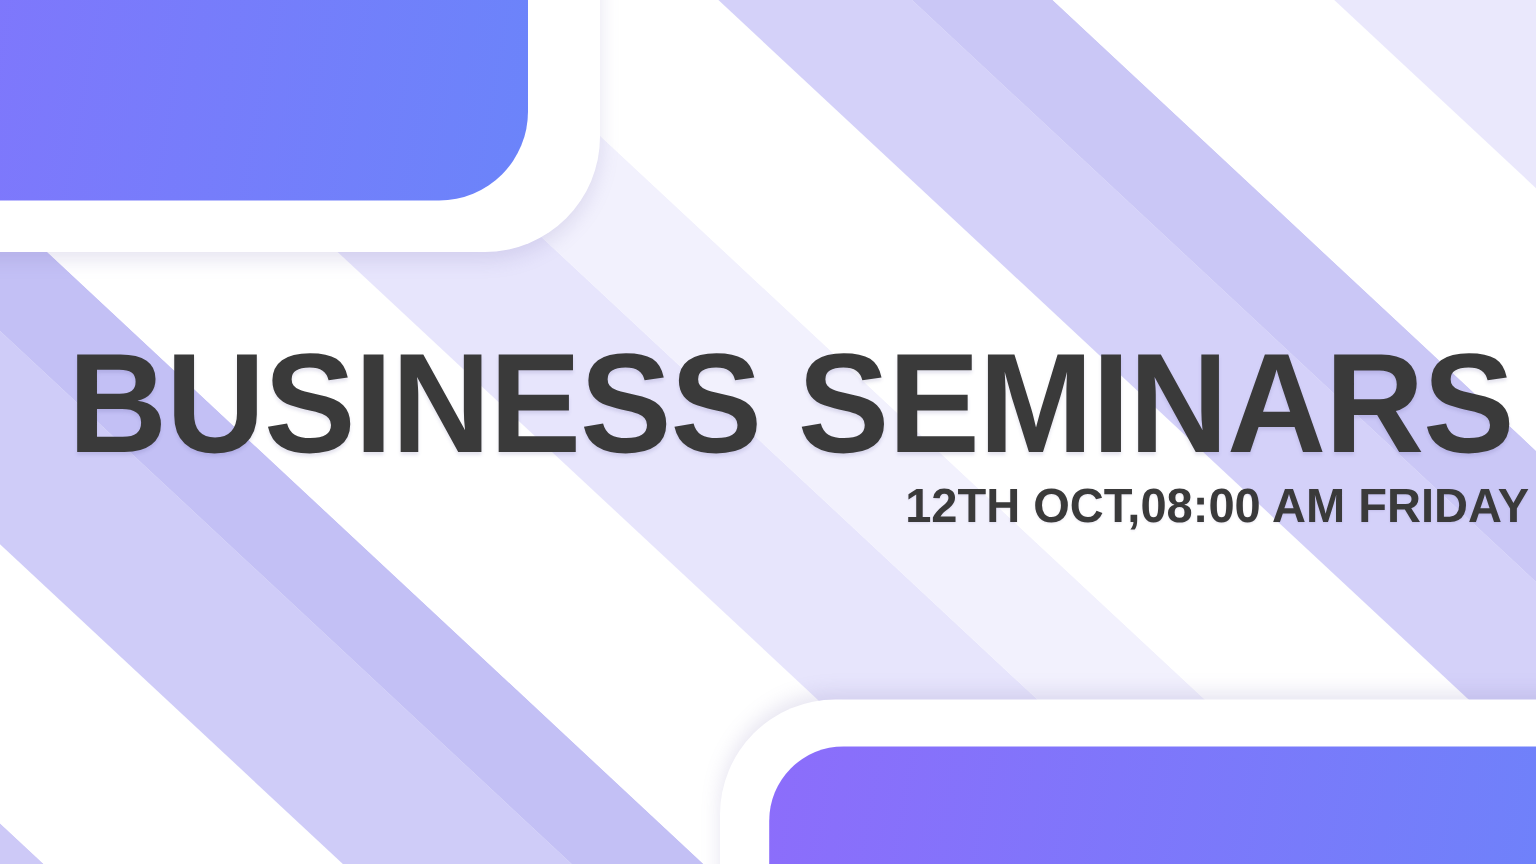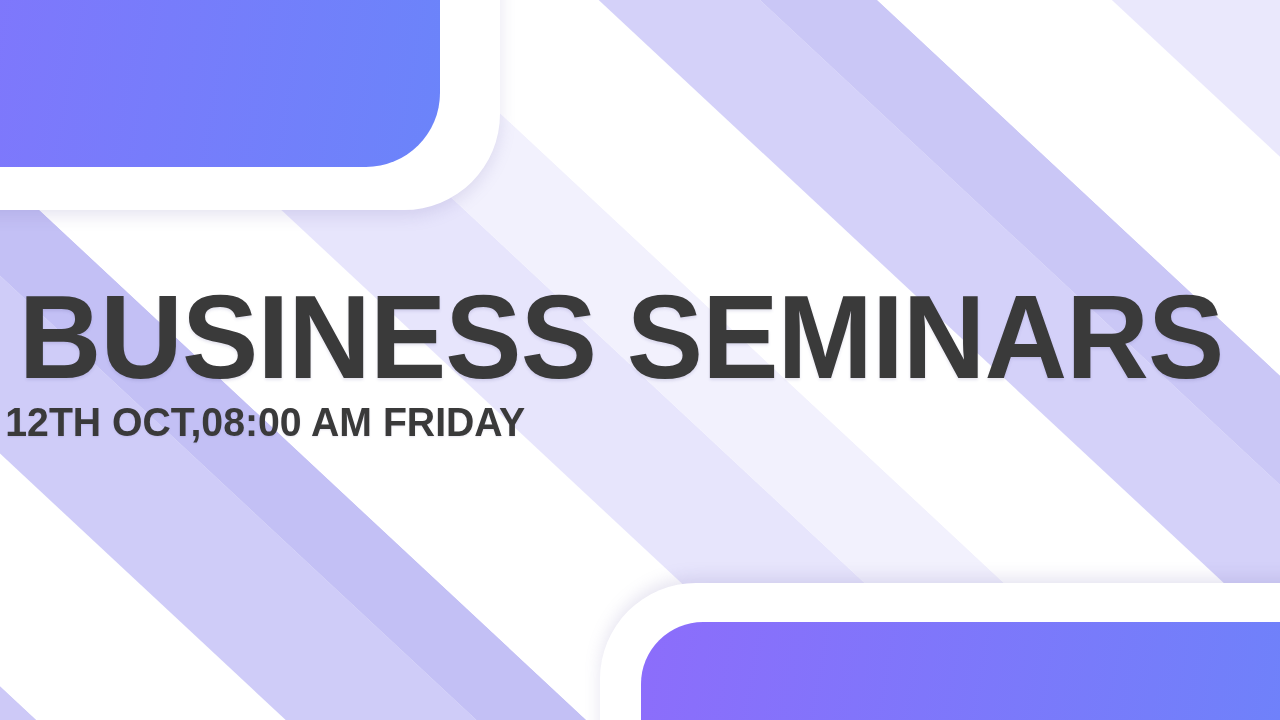--- a/index.html
+++ b/index.html
@@ -79,21 +79,21 @@
 
   
   .text-block {
     position: absolute;
     left: 0;
     top: 0;
     width: 1280px;
     height: 720px;
     display: flex;
     flex-direction: column;
-    align-items: flex-start;
+    align-items: flex-end;
     justify-content: center;
   }
 
   .title {
     font-size: 118px;
     font-weight: 700;
     letter-spacing: -1px;
     line-height: 1;
     white-space: nowrap;
     transform: scaleX(0.97);

